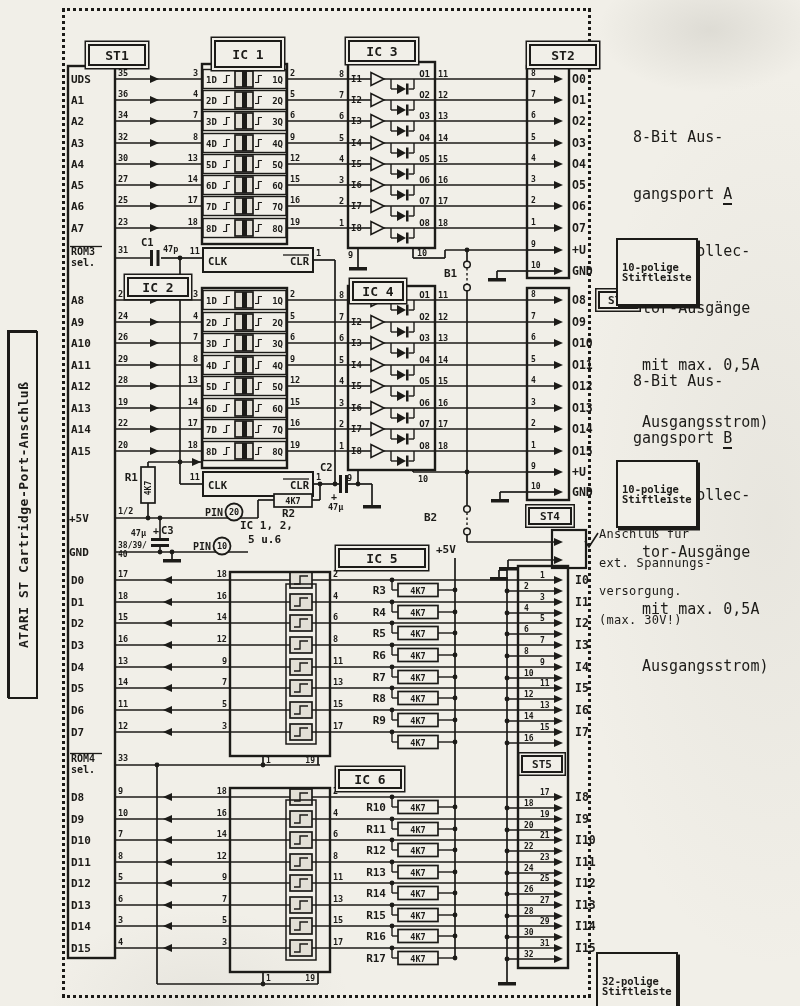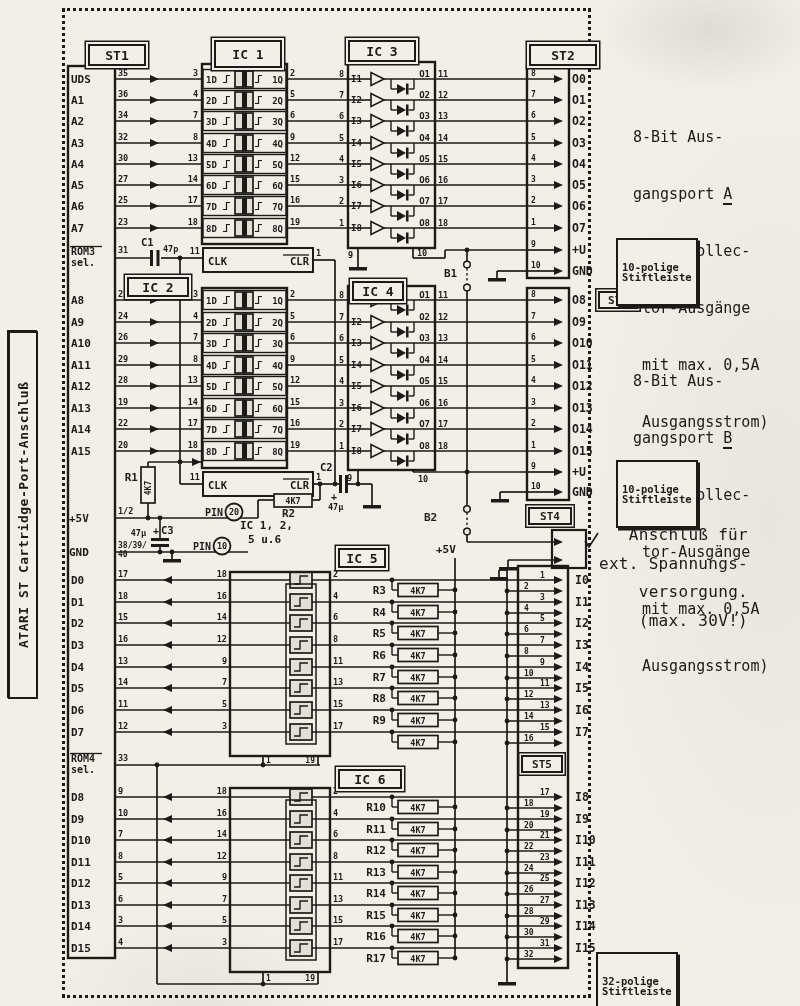--- a/index.html
+++ b/index.html
@@ -14,21 +14,21 @@
   .frame{position:absolute;left:62px;top:8px;width:529px;height:990px;border:3px dotted #1c1b18;box-sizing:border-box;}
   .vtitle{position:absolute;left:8px;top:331px;width:26px;height:364px;border:2px solid #1c1b18;background:#f1efe8;
     display:flex;align-items:center;justify-content:center;font-weight:bold;font-size:13px;
     writing-mode:vertical-rl;transform:rotate(180deg);letter-spacing:.5px;box-shadow:1px 1px 0 #1c1b18;}
   .lbl{position:absolute;display:flex;align-items:center;justify-content:center;font-weight:bold;font-size:13px;
     background:#f1efe8;border:2px solid #1c1b18;box-shadow:0 0 0 2px #f1efe8,0 0 0 3.5px #1c1b18;box-sizing:border-box;z-index:3;}
   .lbl.sm{font-size:11px;box-shadow:0 0 0 1.5px #f1efe8,0 0 0 3px #1c1b18;}
   .note{position:absolute;font-weight:normal;white-space:pre;z-index:2;}
   .note.big{font-size:15px;line-height:19px;}
   .note.mid{font-size:15px;line-height:20px;}
-  .note.small{font-size:16px;line-height:9.5px;letter-spacing:.3px;text-align:right;}
+  .note.small{font-size:12px;line-height:9.5px;letter-spacing:.3px;}
   .stamp{position:absolute;border:2px solid #1c1b18;background:#f1efe8;font-size:10.5px;line-height:10px;
     font-weight:bold;padding:2px 4px;box-shadow:2px 2.5px 0 #1c1b18;z-index:3;white-space:pre;}
   .u{border-bottom:2px solid #1c1b18;}
 </style>
 </head>
 <body>
 
 <div id="page">
   <svg id="cv" width="800" height="1006" viewBox="0 0 800 1006">
       <g fill="#1c1b18">
@@ -1132,21 +1132,21 @@
 
   
   <div class="lbl" style="left:88px;top:44px;width:58px;height:22px">ST1</div>
   <div class="lbl" style="left:214px;top:40px;width:68px;height:28px">IC 1</div>
   <div class="lbl" style="left:348px;top:40px;width:68px;height:22px">IC 3</div>
   <div class="lbl" style="left:529px;top:44px;width:68px;height:22px">ST2</div>
   <div class="lbl" style="left:127px;top:277px;width:62px;height:20px">IC 2</div>
   <div class="lbl" style="left:352px;top:281px;width:52px;height:20px">IC 4</div>
   <div class="lbl sm" style="left:598px;top:291px;width:40px;height:18px">ST3</div>
   <div class="lbl sm" style="left:528px;top:507px;width:44px;height:18px">ST4</div>
-  <div class="lbl" style="left:338px;top:548px;width:48px;height:20px">IC 5</div>
+  <div class="lbl" style="left:338px;top:548px;width:88px;height:20px">IC 5</div>
   <div class="lbl" style="left:338px;top:769px;width:64px;height:20px">IC 6</div>
   <div class="lbl sm" style="left:521px;top:755px;width:42px;height:18px">ST5</div>
 
   
   <div class="note big" style="left:633px;top:90px">
     <div>8-Bit Aus-</div>
     <div><span>gangsport </span><span class="u">A</span></div>
     <div>(Open-Collec-</div>
     <div> tor-Ausgänge</div>
     <div> mit max. 0,5A</div>

